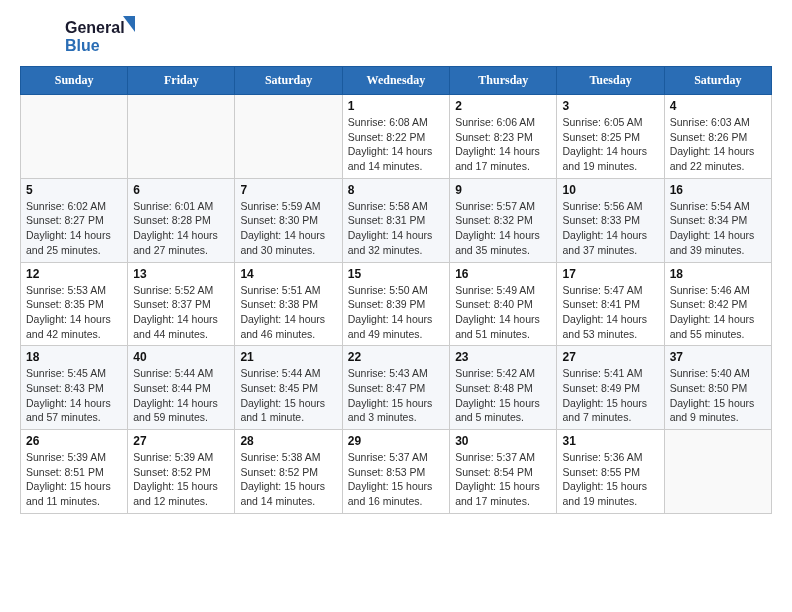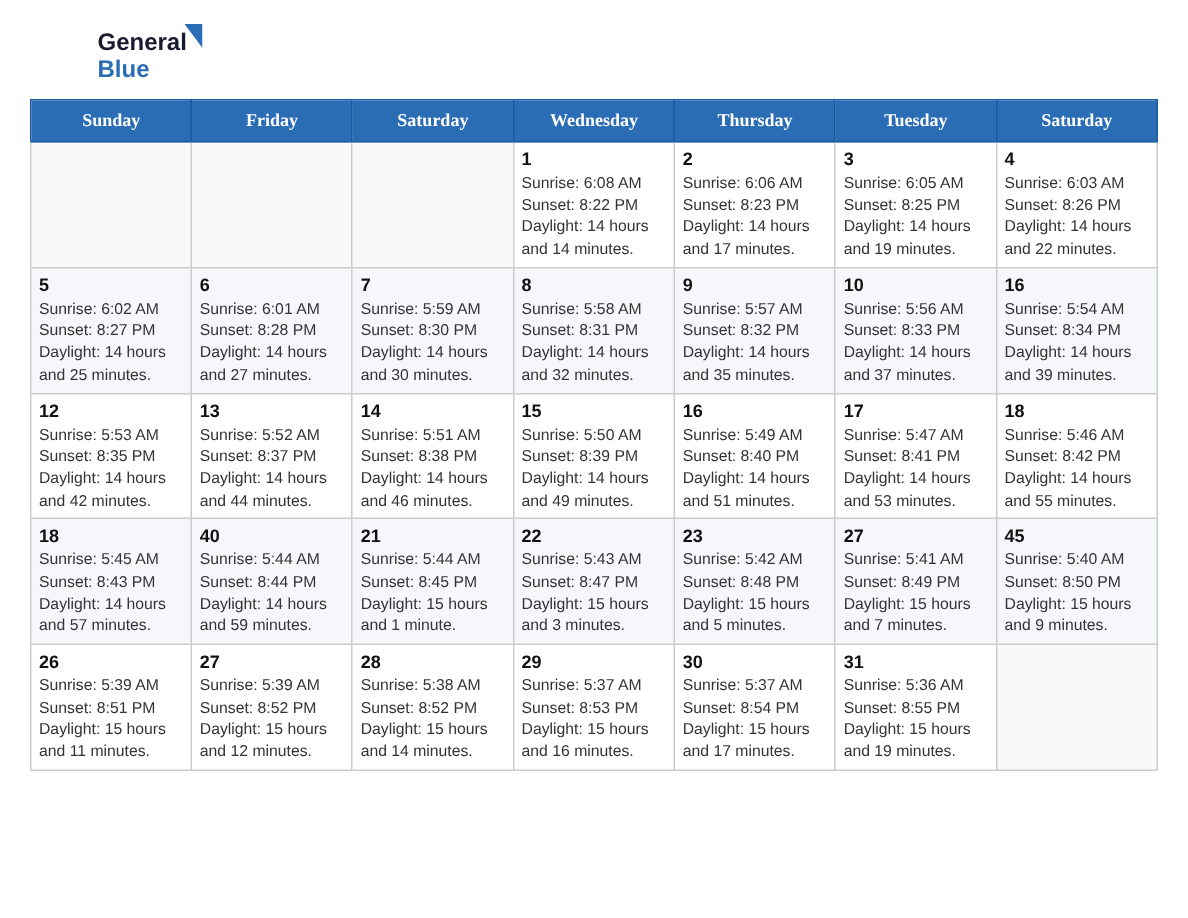--- a/index.html
+++ b/index.html
@@ -207,21 +207,21 @@
         </td>
         <td>
           <div class="day-num">23</div>
           <div class="day-info">Sunrise: 5:42 AM<br>Sunset: 8:48 PM<br>Daylight: 15 hours and 5 minutes.</div>
         </td>
         <td>
           <div class="day-num">27</div>
           <div class="day-info">Sunrise: 5:41 AM<br>Sunset: 8:49 PM<br>Daylight: 15 hours and 7 minutes.</div>
         </td>
         <td>
-          <div class="day-num">45</div>
+          <div class="day-num">37</div>
           <div class="day-info">Sunrise: 5:40 AM<br>Sunset: 8:50 PM<br>Daylight: 15 hours and 9 minutes.</div>
         </td>
       </tr>
       <tr>
         <td>
           <div class="day-num">26</div>
           <div class="day-info">Sunrise: 5:39 AM<br>Sunset: 8:51 PM<br>Daylight: 15 hours and 11 minutes.</div>
         </td>
         <td>
           <div class="day-num">27</div>

